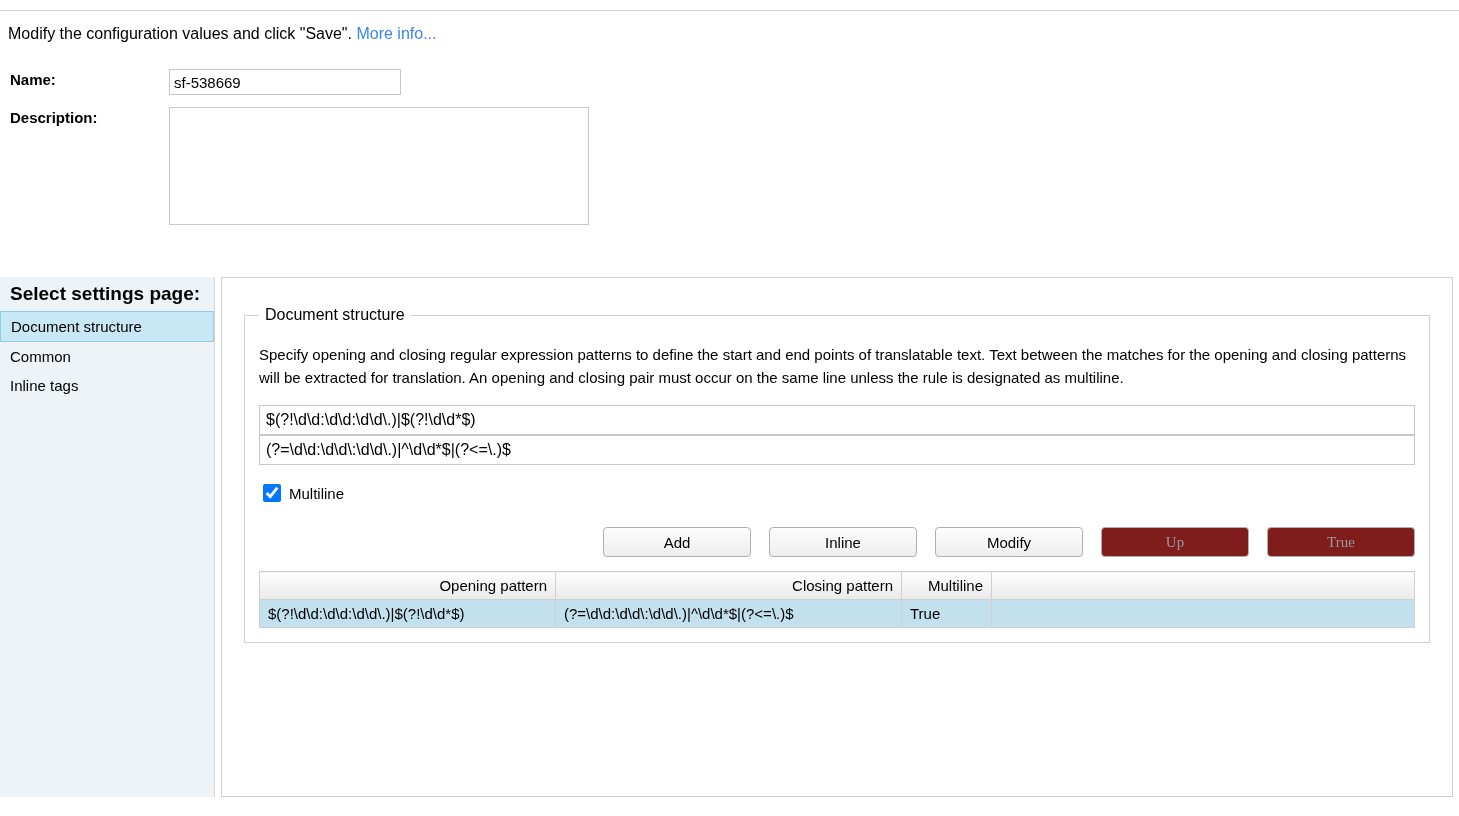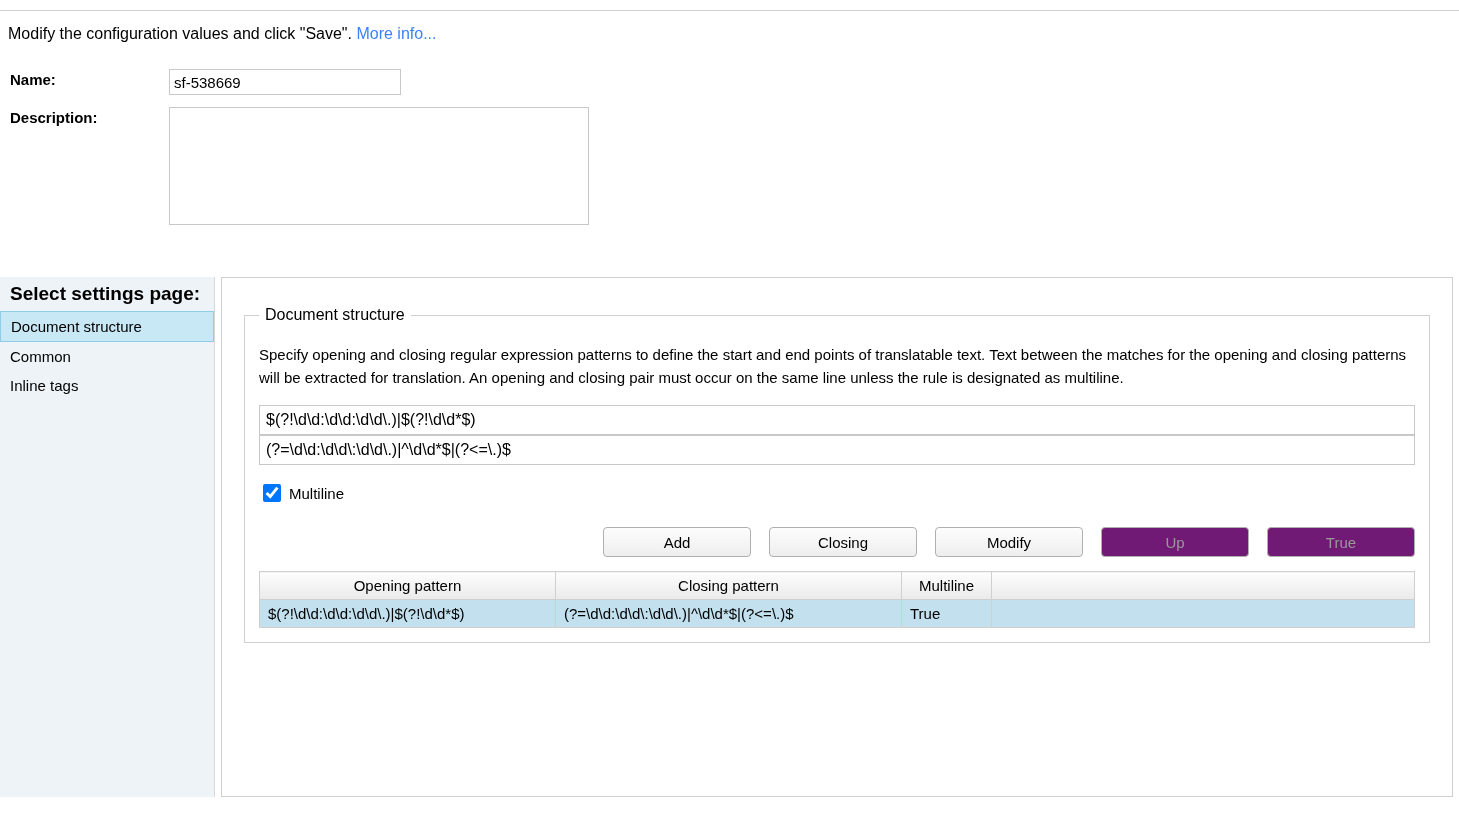--- a/index.html
+++ b/index.html
@@ -129,33 +129,34 @@
     width: 148px;
     height: 30px;
     border: 1px solid #b0b0b0;
     border-radius: 4px;
     background: linear-gradient(#fdfdfd, #eeeeee);
     font-size: 15px;
     cursor: pointer;
   }
   button.action-btn:disabled {
     color: #999;
-    background: #701a75;
+    background: #7f1d1d;
+    font-family: Liberation Serif, serif;
   }
   table.data-table {
     width: 100%;
     border-collapse: collapse;
     border: 1px solid #cfcfcf;
     font-size: 15px;
     table-layout: fixed;
   }
   table.data-table th {
     background: linear-gradient(#fdfdfd, #eaeaea);
     border: 1px solid #cfcfcf;
-    text-align: center;
+    text-align: right;
     font-weight: normal;
     padding: 5px 8px;
   }
   table.data-table td {
     border: 1px solid #cfcfcf;
     padding: 5px 8px;
     white-space: nowrap;
     overflow: hidden;
     text-overflow: clip;
   }
@@ -212,21 +213,21 @@
 
       <input type="text" class="regex-input" value="(?=\d\d:\d\d\:\d\d\.)|^\d\d*$|(?&lt;=\.)$" style="">
 
       <div class="checkbox-row">
         <input type="checkbox" checked="" style="">
         <span>Multiline</span>
       </div>
 
       <div class="button-row">
         <button class="action-btn">Add</button>
-        <button class="action-btn">Closing</button>
+        <button class="action-btn">Inline</button>
         <button class="action-btn">Modify</button>
         <button class="action-btn" disabled="">Up</button>
         <button class="action-btn" disabled="">True</button>
       </div>
 
       <table class="data-table">
         <colgroup>
           <col class="col-open">
             <col class="col-close">
             <col class="col-multi">

